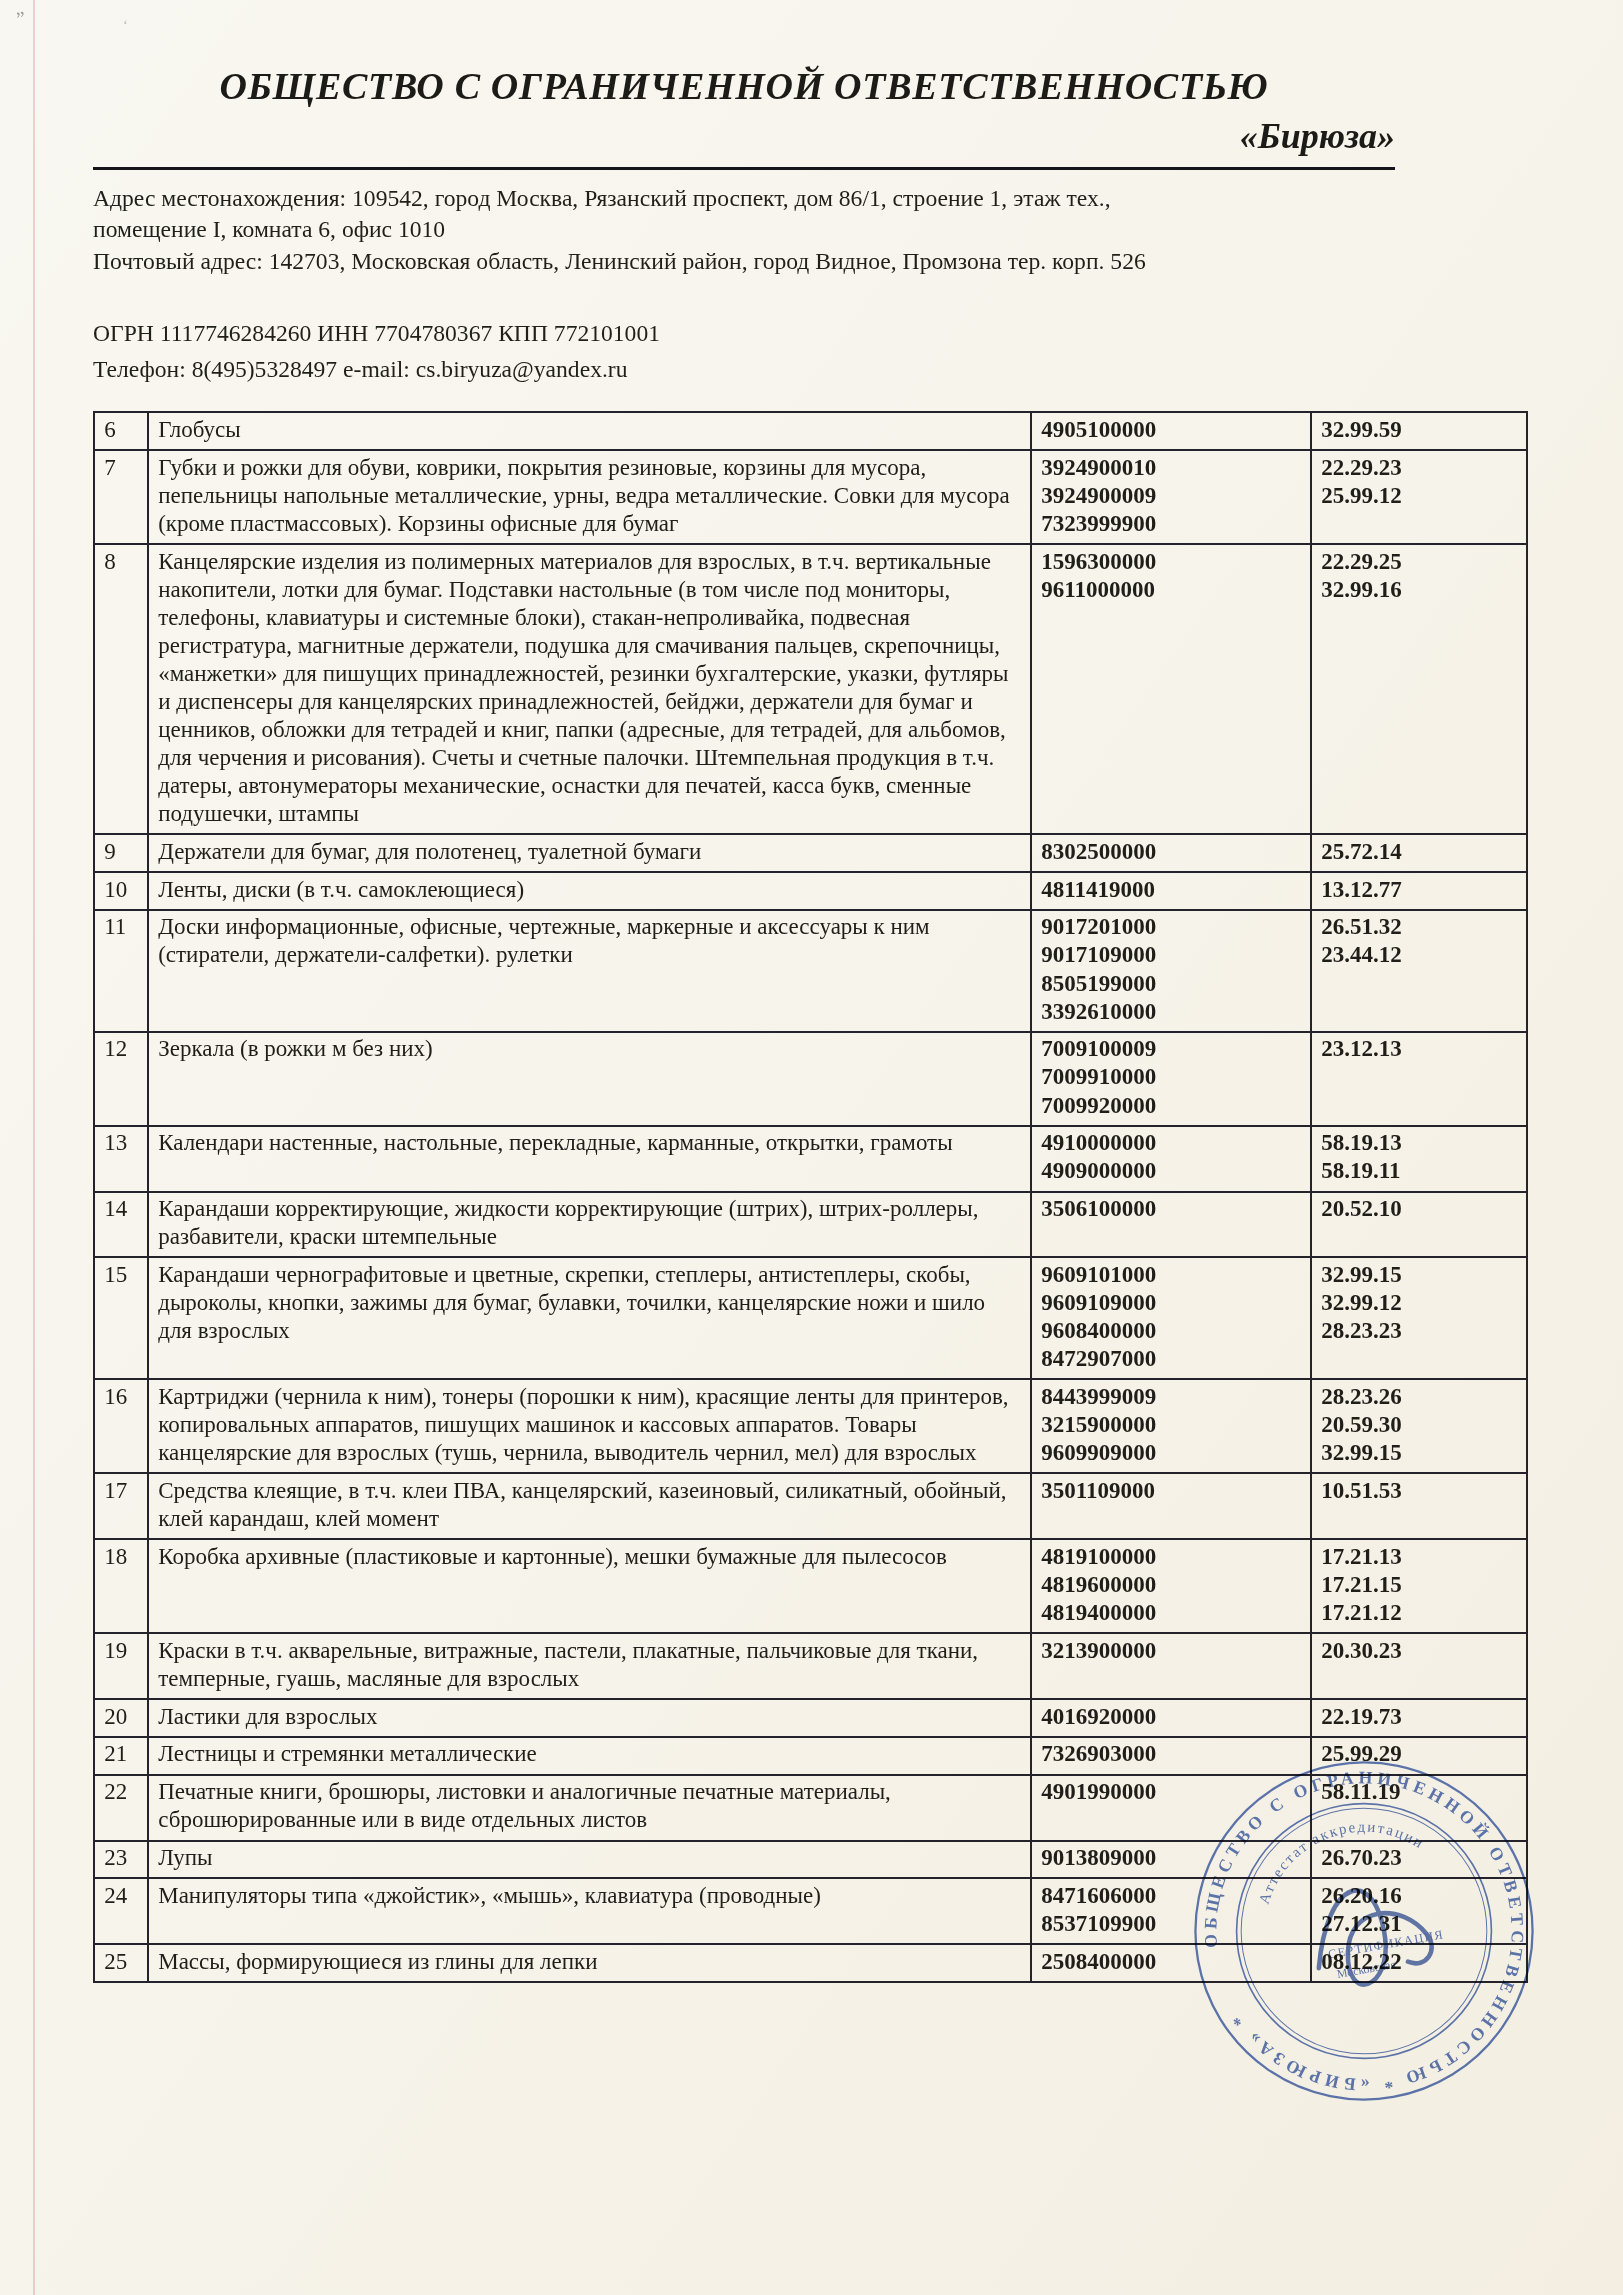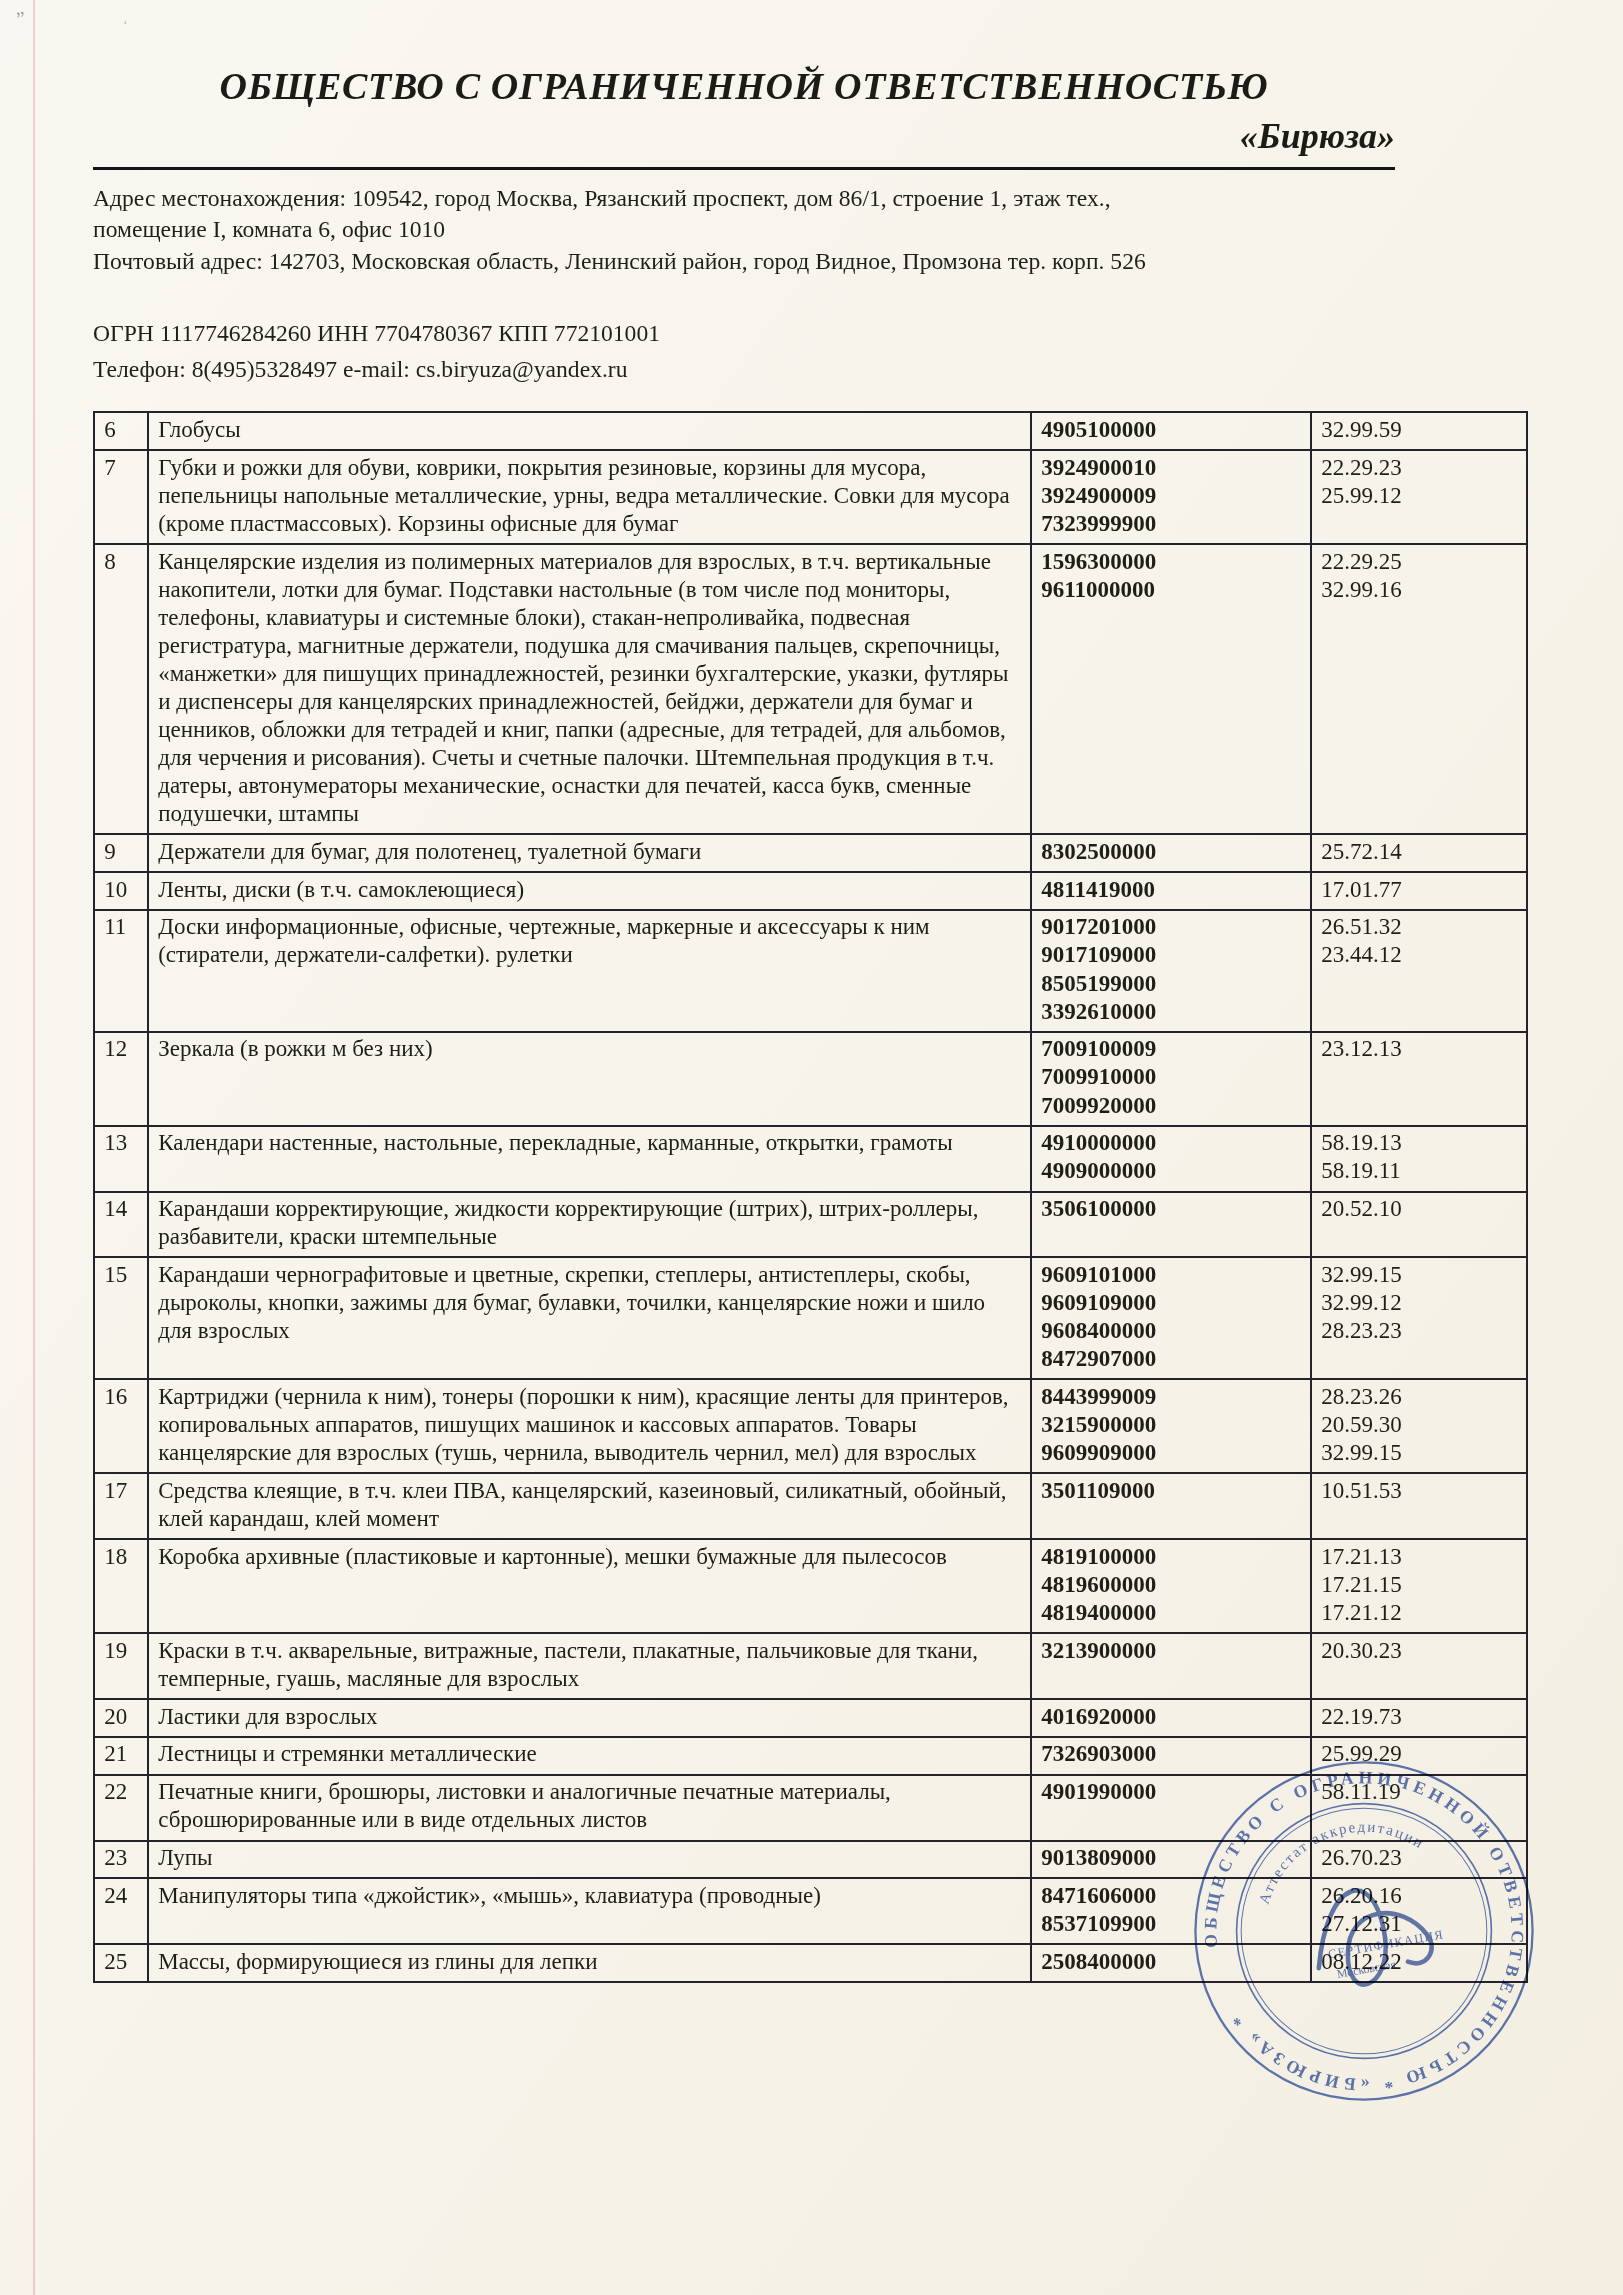--- a/index.html
+++ b/index.html
@@ -61,21 +61,21 @@
     border: 2px solid #24232b;
     vertical-align: top;
     padding: 2.6px 9.2px 5.2px 9.2px;
     font-size: 23px;
     line-height: 1.22;
     color: #201e19;
   }
   td.col-num  { width: 54px;  padding-left: 10.5px; }
   td.col-desc { width: 883px; }
   td.col-codes{ width: 280px; font-weight: bold; }
-  td.col-okpd { width: 216px; }
+  td.col-okpd { width: 216px; font-weight: bold; }
 
   
   .stamp {
     position: absolute;
     left: 1185px;
     top: 1752px;
     width: 358px;
     height: 358px;
     opacity: 0.82;
     mix-blend-mode: multiply;
@@ -184,21 +184,21 @@
               <div>25.72.14</div>
             </td>
           </tr>
           <tr>
             <td class="col-num">10</td>
             <td class="col-desc">Ленты, диски (в т.ч. самоклеющиеся)</td>
             <td class="col-codes">
               <div>4811419000</div>
             </td>
             <td class="col-okpd">
-              <div>17.01.77</div>
+              <div>13.12.77</div>
             </td>
           </tr>
           <tr>
             <td class="col-num">11</td>
             <td class="col-desc">Доски информационные, офисные, чертежные, маркерные и аксессуары к ним (стиратели, держатели-салфетки). рулетки</td>
             <td class="col-codes">
               <div>9017201000</div>
               <div>9017109000</div>
               <div>8505199000</div>
               <div>3392610000</div>

